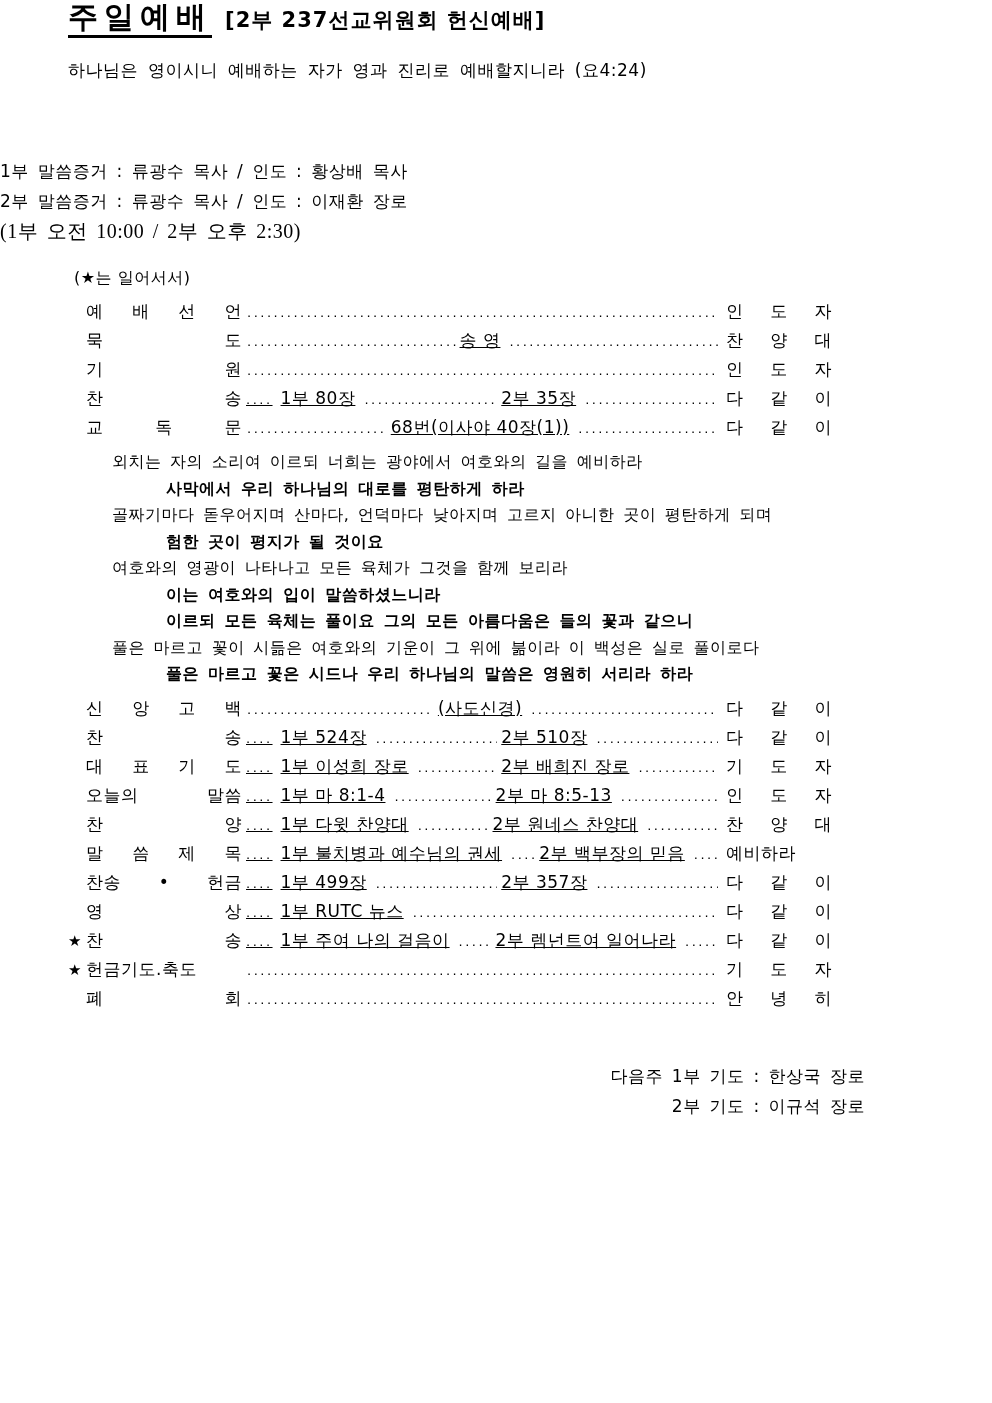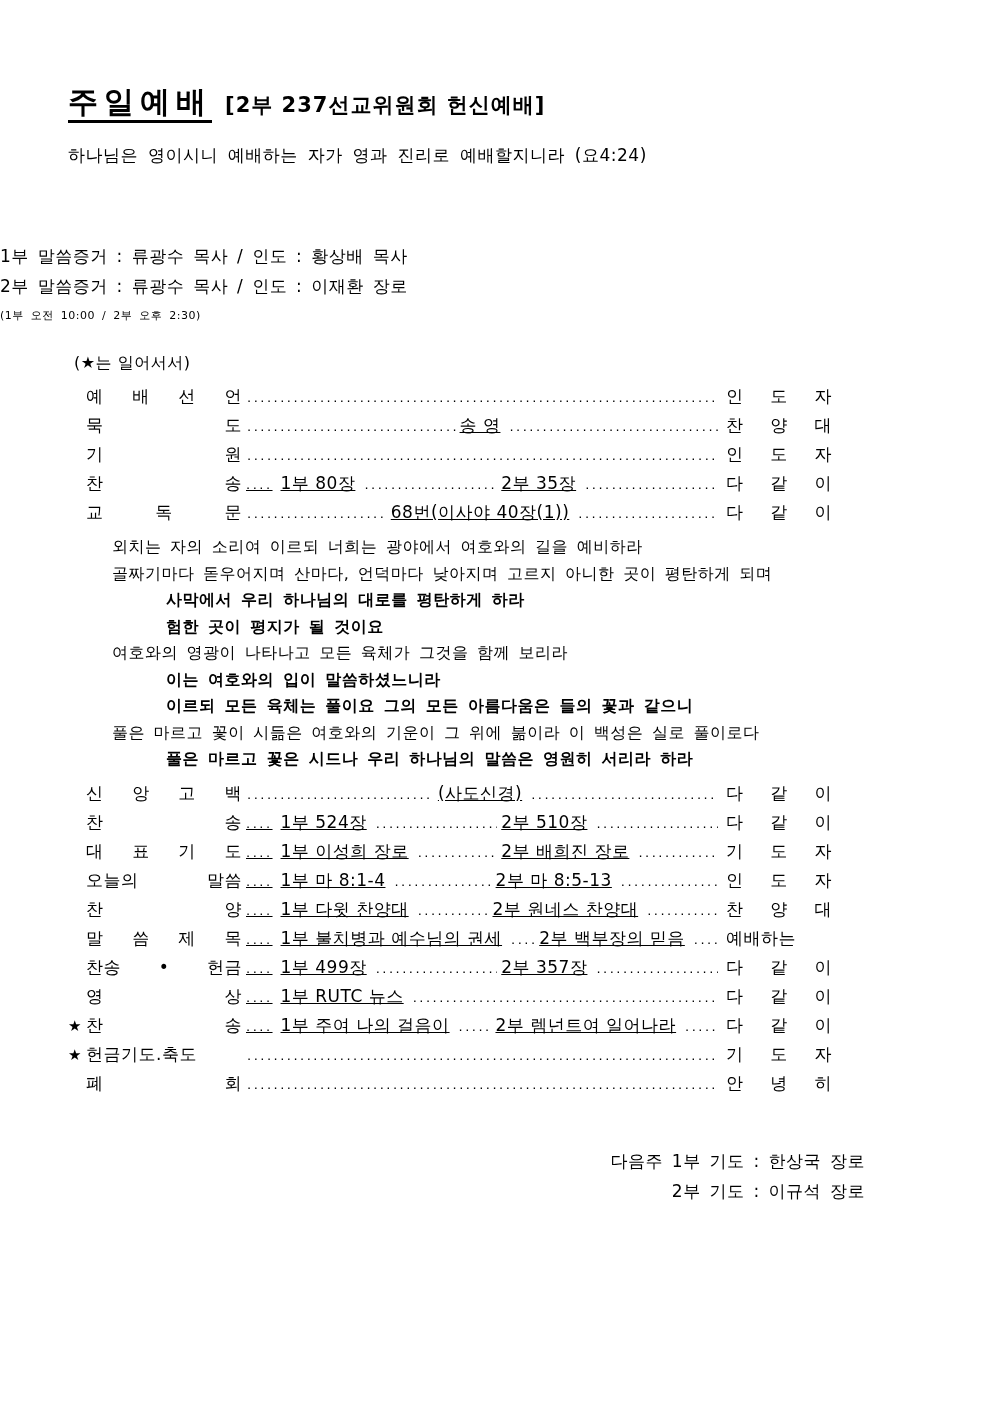--- a/index.html
+++ b/index.html
@@ -3,38 +3,38 @@
 <meta charset="utf-8">
 <style>
   * { box-sizing: border-box; }
   html, body { margin: 0; padding: 0; }
   body {
     width: 992px; height: 1403px;
     background: #ffffff; color: #000000;
     font-family: "DejaVu Sans", sans-serif;
     overflow: hidden;
   }
-  .page { width: 932px; height: 1403px; padding-top: 85px; }
+  .page { width: 932px; height: 1403px; }
 
   
   .header { margin: 0 67px 0 68px; }
   .title-line { line-height: 34px; white-space: nowrap; }
   .doc-title {
     font-size: 30px; font-weight: bold;
     letter-spacing: 6px;
     border-bottom: 3px solid #000;
     padding-bottom: 1px;
     display: inline-block;
   }
   .doc-title-tag { font-size: 21px; font-weight: bold; margin-left: 8px; letter-spacing: 1px; }
   .verse { margin-top: 20px; font-size: 17px; line-height: 22px; word-spacing: 4px; letter-spacing: 0.5px; }
 
   
   .info { margin: 75px 67px 0 0; text-align: left; font-size: 17px; line-height: 30px; word-spacing: 3px; letter-spacing: 0.5px; }
-  .info-times { font-size: 11px; }
+  .info-times { font-size: 20px; font-family: Liberation Serif, serif; }
 
   
   .stand-note { margin: 21px 0 0 74px; font-size: 16px; line-height: 22px; letter-spacing: 0.5px; }
 
   
   .order-list { margin: 8px 100px 0 68px; }
   .order-list.second { margin-top: 6px; }
   .order-row {
     display: flex; align-items: baseline;
     height: 29px; font-size: 17px; white-space: nowrap;
@@ -125,22 +125,22 @@
         <span class="label-cell">교 독 문</span>
         <span class="dots">............................................................................................................................................................................................................................</span>
         <span class="mid-text">68번(이사야 40장(1))</span>
         <span class="dots">............................................................................................................................................................................................................................</span>
         <span class="right-cell">다 같 이</span>
       </div>
     </div>
 
   <div class="scripture" id="scripture-block">
       <div class="s-line">외치는 자의 소리여 이르되 너희는 광야에서 여호와의 길을 예비하라</div>
+      <div class="s-line bold">사막에서 우리 하나님의 대로를 평탄하게 하라</div>
       <div class="s-line">골짜기마다 돋우어지며 산마다, 언덕마다 낮아지며 고르지 아니한 곳이 평탄하게 되며</div>
-      <div class="s-line bold">사막에서 우리 하나님의 대로를 평탄하게 하라</div>
       <div class="s-line bold">험한 곳이 평지가 될 것이요</div>
       <div class="s-line">여호와의 영광이 나타나고 모든 육체가 그것을 함께 보리라</div>
       <div class="s-line bold">이는 여호와의 입이 말씀하셨느니라</div>
       <div class="s-line bold">이르되 모든 육체는 풀이요 그의 모든 아름다움은 들의 꽃과 같으니</div>
       <div class="s-line">풀은 마르고 꽃이 시듦은 여호와의 기운이 그 위에 붊이라 이 백성은 실로 풀이로다</div>
       <div class="s-line bold">풀은 마르고 꽃은 시드나 우리 하나님의 말씀은 영원히 서리라 하라</div>
     </div>
 
   <div class="order-list second" id="order-list-2">
       <div class="order-row">
@@ -192,21 +192,21 @@
         <span class="right-cell">찬 양 대</span>
       </div>
       <div class="order-row">
         <span class="star-cell"></span>
         <span class="label-cell">말 씀 제 목</span>
         <span class="mid-text fixed-dots">....</span>
         <span class="mid-text">1부 불치병과 예수님의 권세</span>
         <span class="dots">............................................................................................................................................................................................................................</span>
         <span class="mid-text">2부 백부장의 믿음</span>
         <span class="dots">............................................................................................................................................................................................................................</span>
-        <span class="right-cell">예배하는</span>
+        <span class="right-cell">예비하라</span>
       </div>
       <div class="order-row">
         <span class="star-cell"></span>
         <span class="label-cell">찬송 • 헌금</span>
         <span class="mid-text fixed-dots">....</span>
         <span class="mid-text">1부 499장</span>
         <span class="dots">............................................................................................................................................................................................................................</span>
         <span class="mid-text">2부 357장</span>
         <span class="dots">............................................................................................................................................................................................................................</span>
         <span class="right-cell">다 같 이</span>

